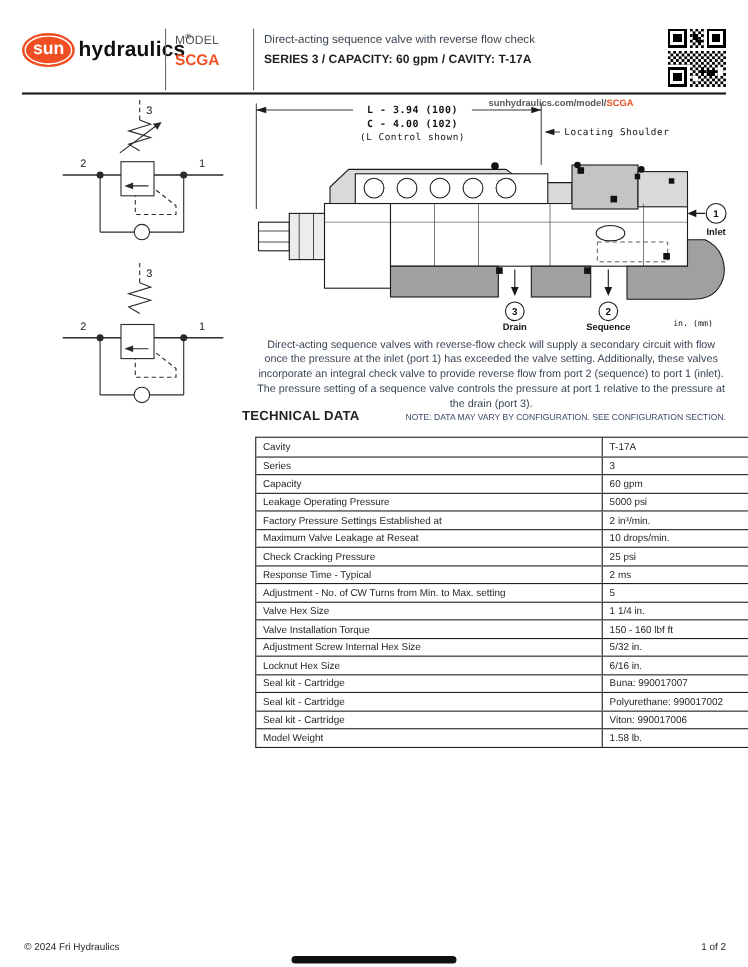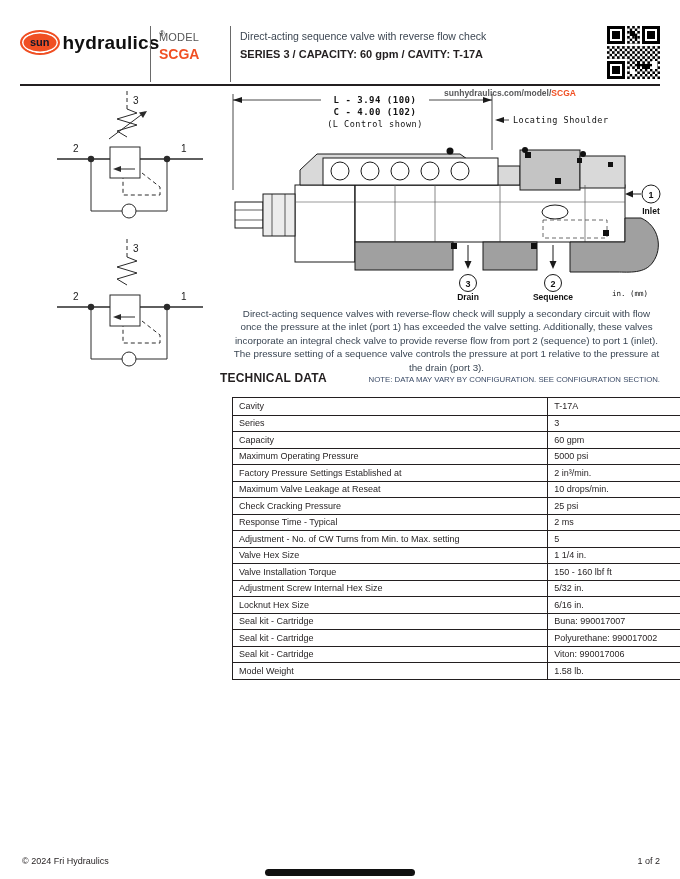--- a/index.html
+++ b/index.html
@@ -1,20 +1,20 @@
 <!DOCTYPE html>
 <html><head>
 <meta charset="utf-8">
 <style>
   html,body{margin:0;padding:0;background:#e9e9e9;}
   .page{position:relative;width:680px;height:879px;background:#ffffff;margin:0 auto;
         font-family:"Liberation Sans",sans-serif;color:#231f20;overflow:hidden;}
   
   .logo{position:absolute;left:20px;top:30px;white-space:nowrap;}
-  .sun-oval{display:inline-block;background:#f04f23;color:#0f172a;font-weight:bold;font-size:11px;
+  .sun-oval{display:inline-block;background:#f04f23;color:#ffffff;font-weight:bold;font-size:16px;
             padding:4px 8px 5px;border-radius:50%;border:2.5px solid #f04f23;
             box-shadow:inset 0 0 0 1.5px #fff;vertical-align:middle;}
   .hyd{font-size:19px;font-weight:bold;color:#101010;letter-spacing:.2px;margin-left:3px;vertical-align:middle;}
   .reg{font-size:7px;vertical-align:top;color:#101010;}
   .vdiv{position:absolute;top:26px;width:1px;height:56px;background:#6a6a6a;}
   .model-block{position:absolute;left:159px;top:31px;}
   .model-label{font-size:11px;color:#555;letter-spacing:.2px;}
   .model-value{font-size:14px;font-weight:bold;color:#f04f23;margin-top:3px;}
   .title-block{position:absolute;left:240px;top:30px;width:358px;}
   .doc-title{font-size:10.5px;color:#3c4652;}
@@ -247,21 +247,21 @@
         <div class="t-label">Series</div>
         <div class="t-value">3</div>
       </div>
 
       <div class="t-row">
         <div class="t-label">Capacity</div>
         <div class="t-value">60 gpm</div>
       </div>
 
       <div class="t-row">
-        <div class="t-label">Maximum Operating Pressure</div>
+        <div class="t-label">Leakage Operating Pressure</div>
         <div class="t-value">5000 psi</div>
       </div>
 
       <div class="t-row">
         <div class="t-label">Factory Pressure Settings Established at</div>
         <div class="t-value">2 in³/min.</div>
       </div>
 
       <div class="t-row">
         <div class="t-label">Maximum Valve Leakage at Reseat</div>

